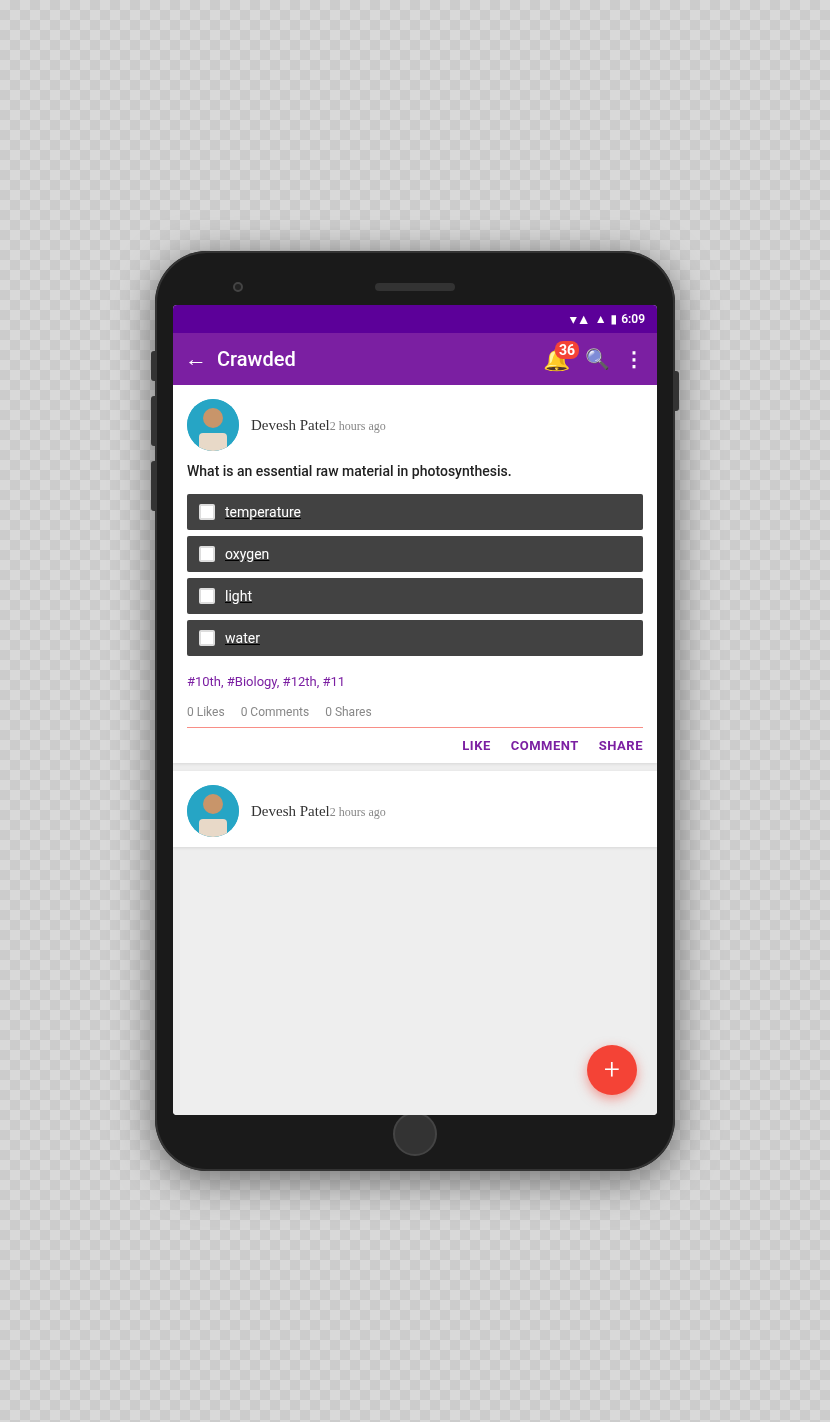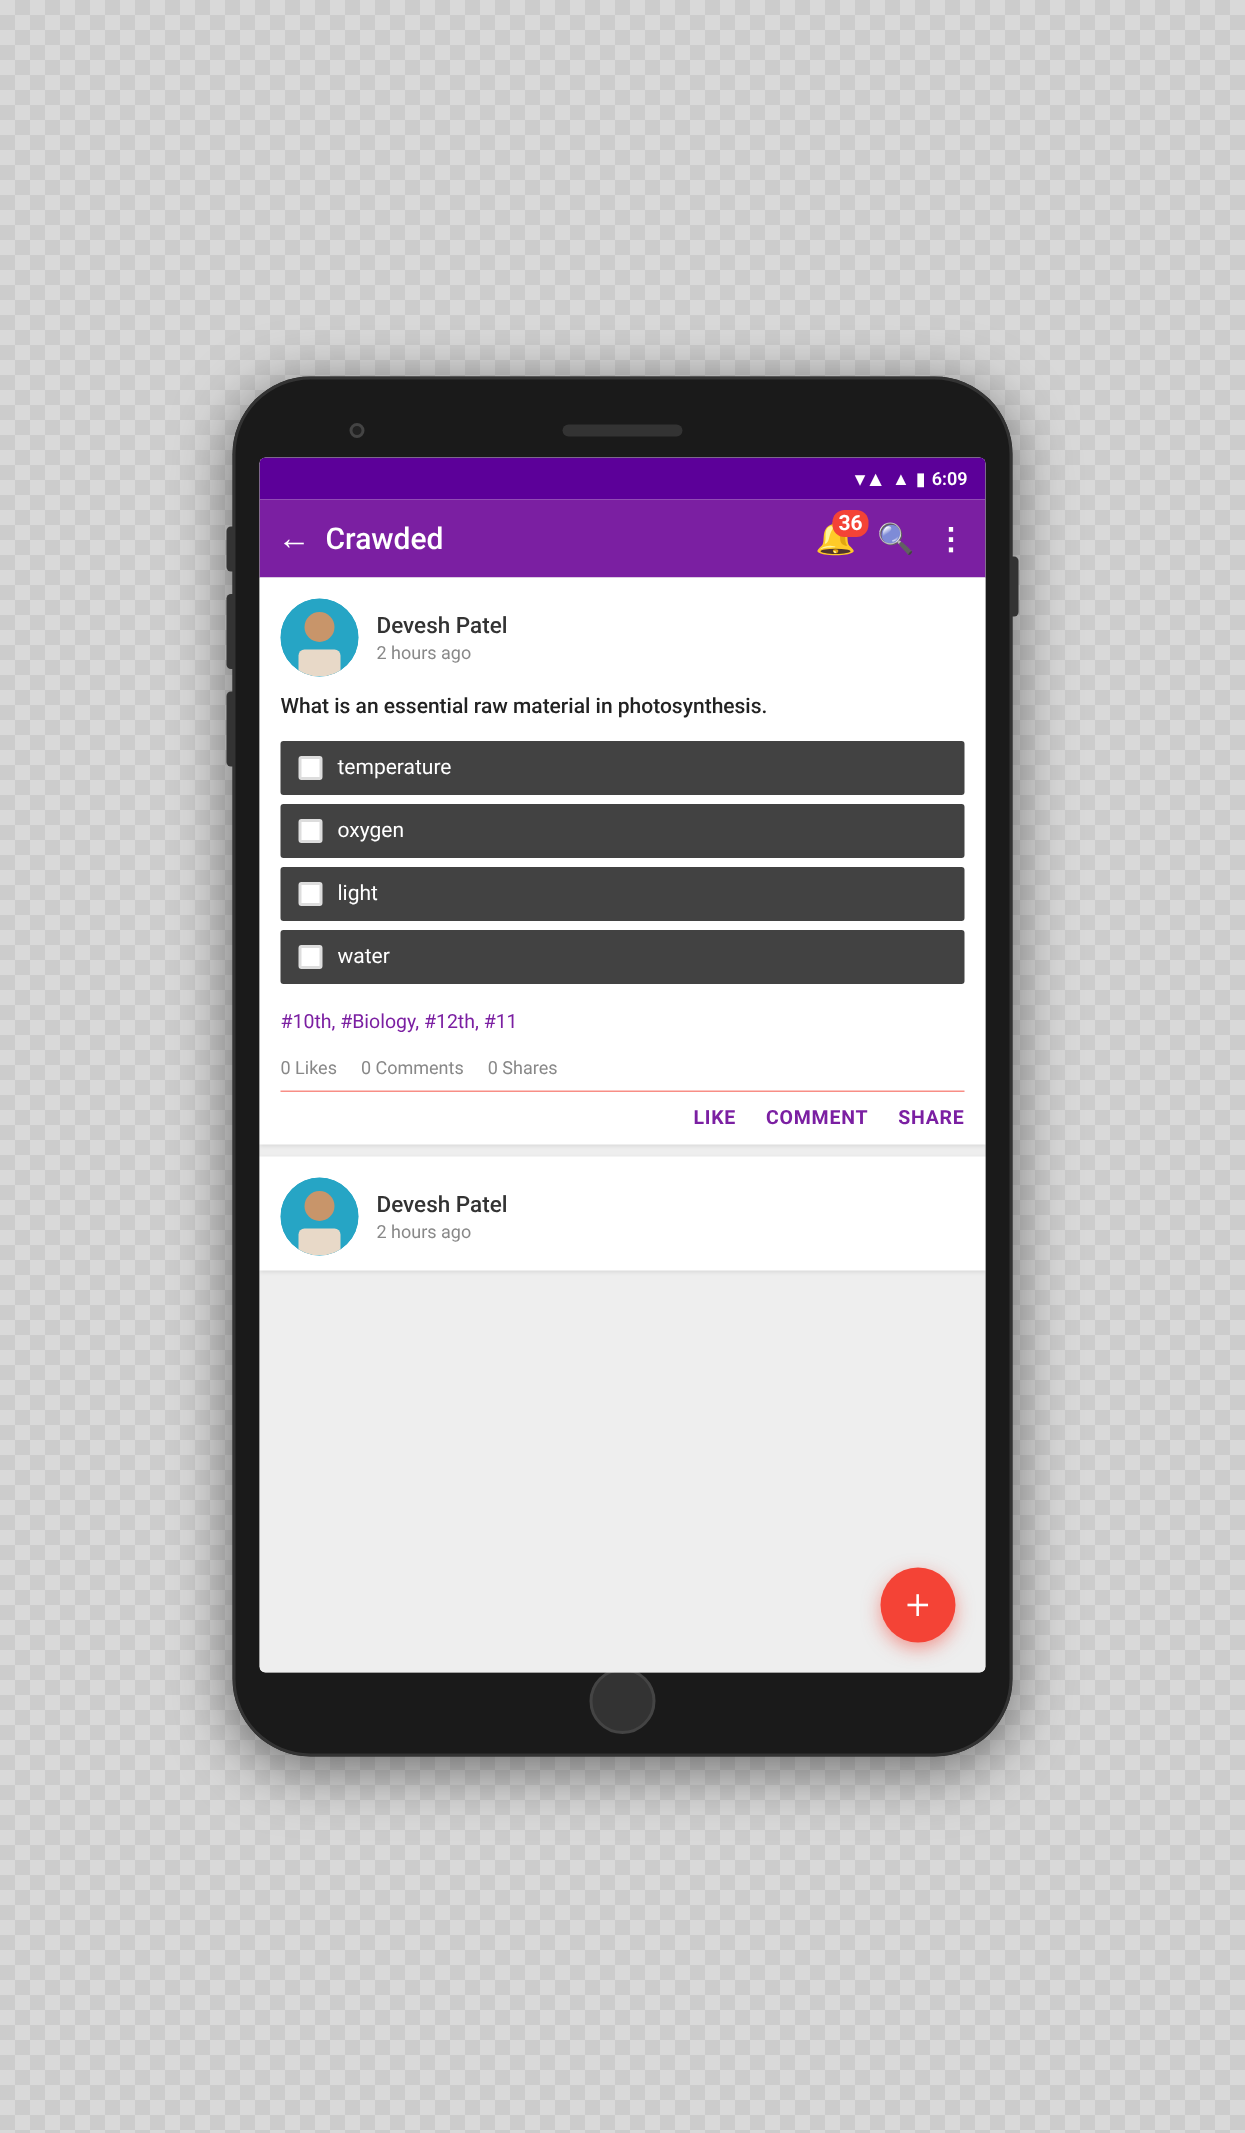--- a/index.html
+++ b/index.html
@@ -181,21 +181,22 @@
       background: #26a5c5;
       overflow: hidden;
       flex-shrink: 0;
       display: flex;
       align-items: flex-end;
       justify-content: center;
     }
 
     .user-info {
       display: flex;
-      flex-direction: column;
+      flex-direction: row;
+      font-family: Liberation Serif, serif;
     }
 
     .user-name {
       font-size: 15px;
       font-weight: 500;
       color: #333;
     }
 
     .post-time {
       font-size: 12px;
@@ -210,20 +211,21 @@
       line-height: 1.5;
       font-weight: 500;
     }
 
     
     .option-list {
       padding: 0 14px 12px;
       display: flex;
       flex-direction: column;
       gap: 6px;
+      text-decoration: underline;
     }
 
     .option-item {
       background: #424242;
       display: flex;
       align-items: center;
       padding: 10px 12px;
       gap: 10px;
       border-radius: 2px;
     }

